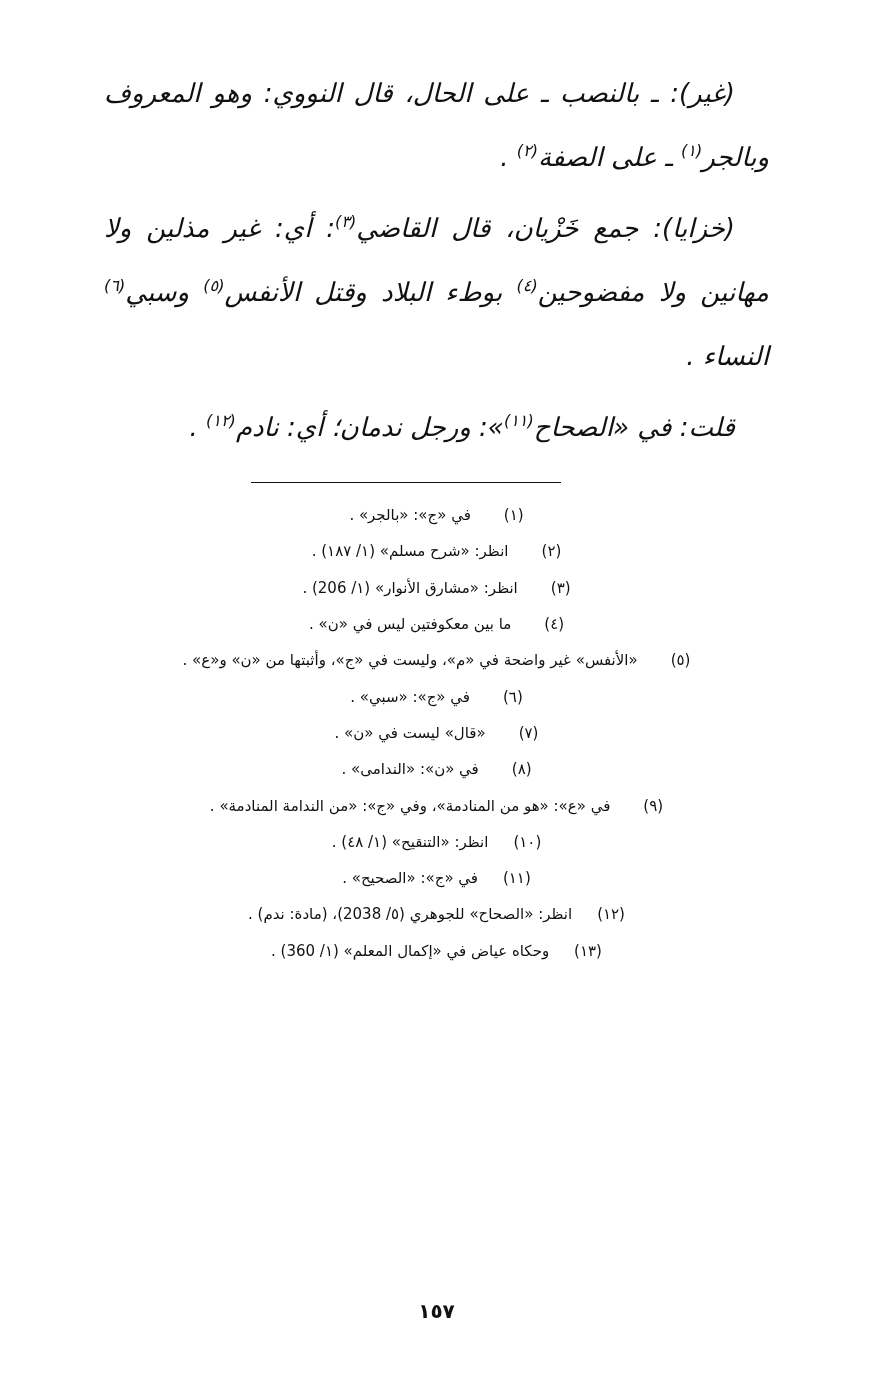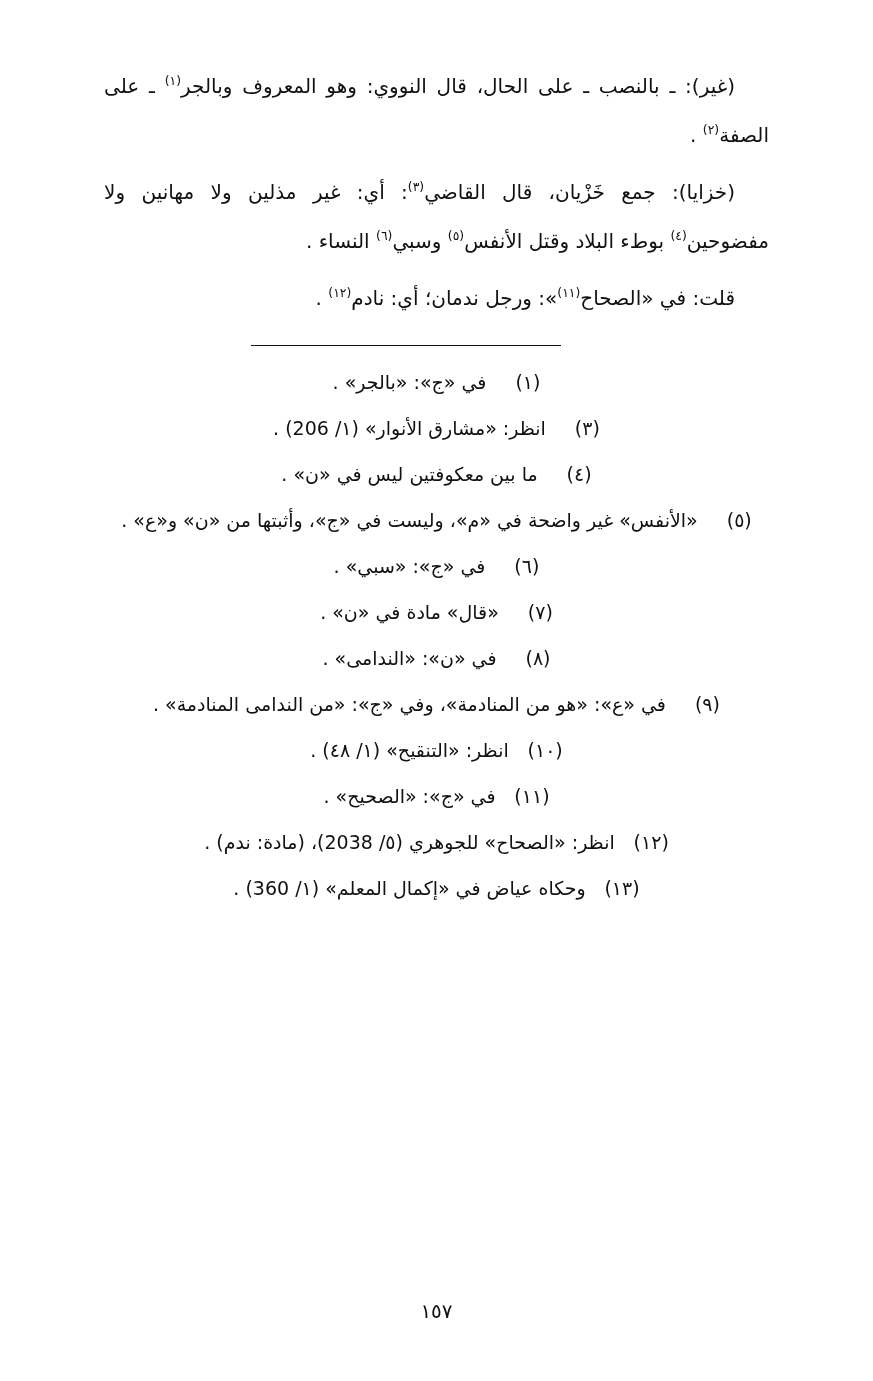--- a/index.html
+++ b/index.html
@@ -15,45 +15,46 @@
     color: #111111;
     overflow: hidden;
   }
   .page {
     position: absolute;
     inset: 0;
     padding: 62px 104px 0 104px;
     box-sizing: border-box;
   }
   .body-text {
-    font-size: 20px;
+    font-size: 26px;
     line-height: 2.45;
     text-align: justify;
     text-justify: inter-word;
     direction: rtl;
+    font-style: italic;
   }
   .para {
     margin: 0 0 8px 0;
     text-indent: 34px;
   }
   sup {
     font-size: 0.62em;
     vertical-align: super;
     line-height: 0;
   }
   .rule {
     width: 310px;
     height: 1px;
     background: #111;
     margin: 22px auto 14px 0;
     margin-right: 208px;
   }
   .notes {
     direction: rtl;
-    font-size: 19px;
+    font-size: 15px;
     line-height: 2.42;
     text-align: center;
   }
   .note {
     white-space: nowrap;
   }
   .note-num {
     display: inline-block;
     min-width: 44px;
     text-align: right;
@@ -62,21 +63,21 @@
     display: inline-block;
     padding-right: 4px;
   }
   .folio {
     position: absolute;
     bottom: 58px;
     left: 0;
     right: 0;
     text-align: center;
     font-size: 20px;
-    font-weight: normal;
+    font-weight: bold;
     letter-spacing: 1px;
   }
   .p-wide {
     word-spacing: 4px;
   }
 </style>
 </head>
 <body>
 
 <div class="page">
@@ -88,46 +89,50 @@
   </div>
 
   <div class="rule"></div>
 
   <div class="notes">
     <div class="note">
       <span class="note-num">(١)</span>
       <span class="note-text">في «ج»: «بالجر» .</span>
     </div>
     <div class="note">
+      <span class="note-num">(٢)</span>
+      <span class="note-text">انظر: «شرح مسلم» (١/ ١٨٧) .</span>
+    </div>
+    <div class="note">
       <span class="note-num">(٣)</span>
       <span class="note-text">انظر: «مشارق الأنوار» (١/ 206) .</span>
     </div>
     <div class="note">
       <span class="note-num">(٤)</span>
       <span class="note-text">ما بين معكوفتين ليس في «ن» .</span>
     </div>
     <div class="note">
       <span class="note-num">(٥)</span>
       <span class="note-text">«الأنفس» غير واضحة في «م»، وليست في «ج»، وأثبتها من «ن» و«ع» .</span>
     </div>
     <div class="note">
       <span class="note-num">(٦)</span>
       <span class="note-text">في «ج»: «سبي» .</span>
     </div>
     <div class="note">
       <span class="note-num">(٧)</span>
-      <span class="note-text">«قال» مادة في «ن» .</span>
+      <span class="note-text">«قال» ليست في «ن» .</span>
     </div>
     <div class="note">
       <span class="note-num">(٨)</span>
       <span class="note-text">في «ن»: «الندامى» .</span>
     </div>
     <div class="note">
       <span class="note-num">(٩)</span>
-      <span class="note-text">في «ع»: «هو من المنادمة»، وفي «ج»: «من الندامى المنادمة» .</span>
+      <span class="note-text">في «ع»: «هو من المنادمة»، وفي «ج»: «من الندامة المنادمة» .</span>
     </div>
     <div class="note">
       <span class="note-num">(١٠)</span>
       <span class="note-text">انظر: «التنقيح» (١/ ٤٨) .</span>
     </div>
     <div class="note">
       <span class="note-num">(١١)</span>
       <span class="note-text">في «ج»: «الصحيح» .</span>
     </div>
     <div class="note">

